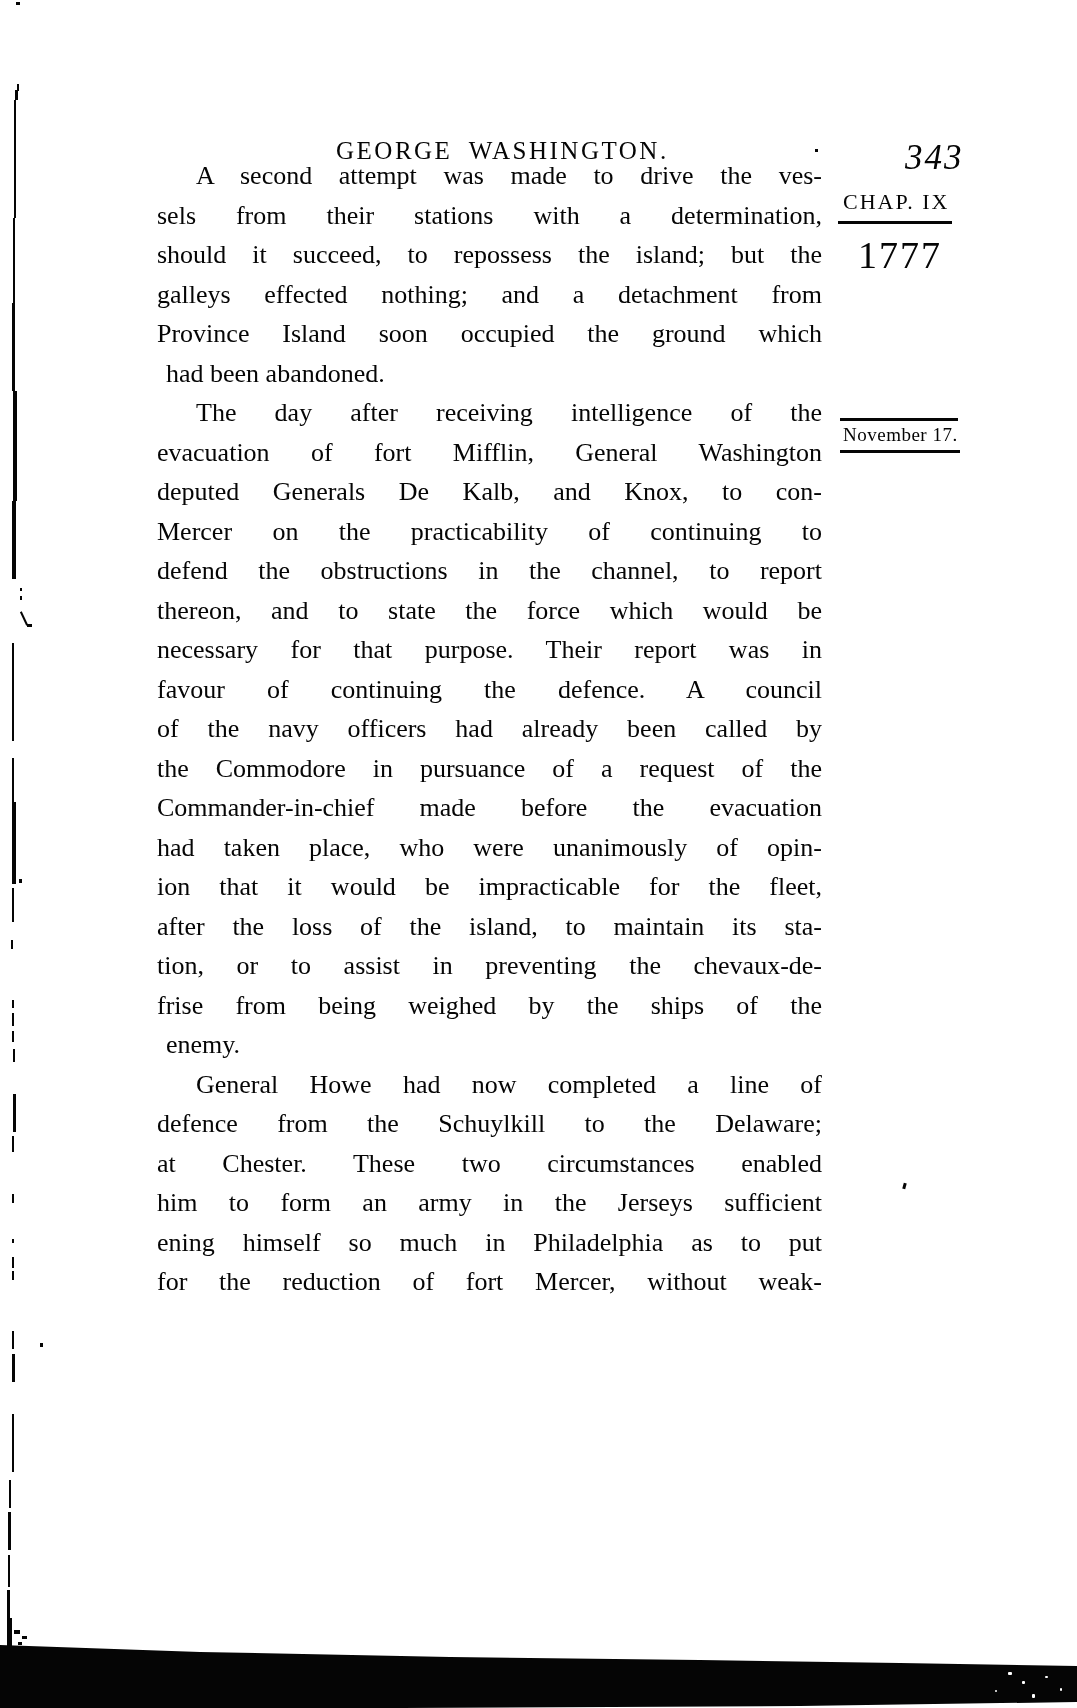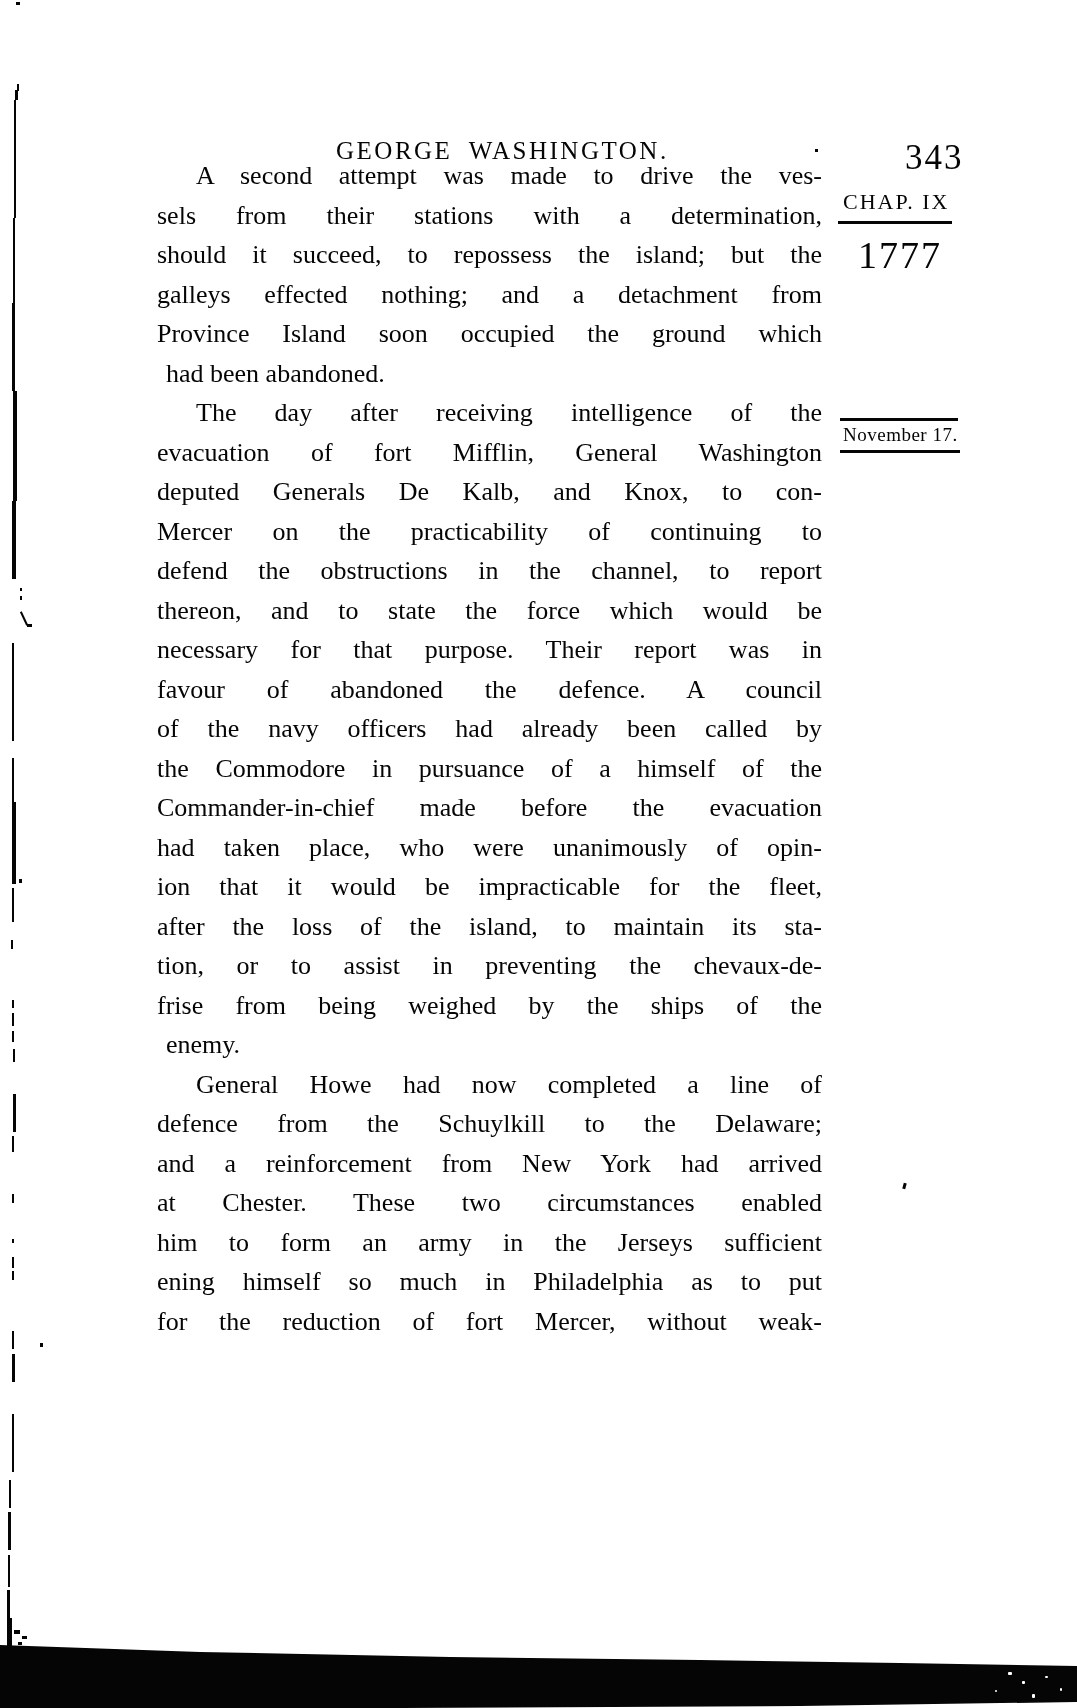--- a/index.html
+++ b/index.html
@@ -13,21 +13,21 @@
   }
   .page { position: absolute; inset: 0; background: #fff; }
 
   .running-title {
     position: absolute; left: 336px; top: 137px;
     font-size: 25px; letter-spacing: 2.5px; word-spacing: 8px;
     white-space: nowrap;
   }
   .page-number {
     position: absolute; left: 905px; top: 138px;
-    font-size: 35px; letter-spacing: 2px;
+    font-size: 35px; letter-spacing: 2px; font-style: italic;
   }
 
   .margin-chapter {
     position: absolute; left: 843px; top: 189px;
     font-size: 22px; letter-spacing: 2px; white-space: nowrap;
   }
   .margin-year {
     position: absolute; left: 858px; top: 233px;
     font-size: 38px; letter-spacing: 2px;
   }
@@ -87,33 +87,32 @@
       <div class="line">galleys effected nothing; and a detachment from</div>
       <div class="line">Province Island soon occupied the ground which</div>
       <div class="line last">had been abandoned.</div>
       <div class="line first">The day after receiving intelligence of the</div>
       <div class="line">evacuation of fort Mifflin, General Washington</div>
       <div class="line">deputed Generals De Kalb, and Knox, to con-</div>
       <div class="line">Mercer on the practicability of continuing to</div>
       <div class="line">defend the obstructions in the channel, to report</div>
       <div class="line">thereon, and to state the force which would be</div>
       <div class="line">necessary for that purpose. Their report was in</div>
-      <div class="line">favour of abandoned the defence. A council</div>
+      <div class="line">favour of continuing the defence. A council</div>
       <div class="line">of the navy officers had already been called by</div>
-      <div class="line">the Commodore in pursuance of a himself of the</div>
+      <div class="line">the Commodore in pursuance of a request of the</div>
       <div class="line">Commander-in-chief made before the evacuation</div>
       <div class="line">had taken place, who were unanimously of opin-</div>
       <div class="line">ion that it would be impracticable for the fleet,</div>
       <div class="line">after the loss of the island, to maintain its sta-</div>
       <div class="line">tion, or to assist in preventing the chevaux-de-</div>
       <div class="line">frise from being weighed by the ships of the</div>
       <div class="line last">enemy.</div>
       <div class="line first">General Howe had now completed a line of</div>
       <div class="line">defence from the Schuylkill to the Delaware;</div>
-      <div class="line">and a reinforcement from New York had arrived</div>
       <div class="line">at Chester. These two circumstances enabled</div>
       <div class="line">him to form an army in the Jerseys sufficient</div>
       <div class="line">ening himself so much in Philadelphia as to put</div>
       <div class="line">for the reduction of fort Mercer, without weak-</div>
     </div>
 
   <div class="bottom-bar"></div>
 
 <div class="artifact" style="left: 16px; top: 2px; width: 4px; height: 3px;"></div>
     <div class="artifact" style="left: 17px; top: 84px; width: 2px; height: 7px;"></div>

